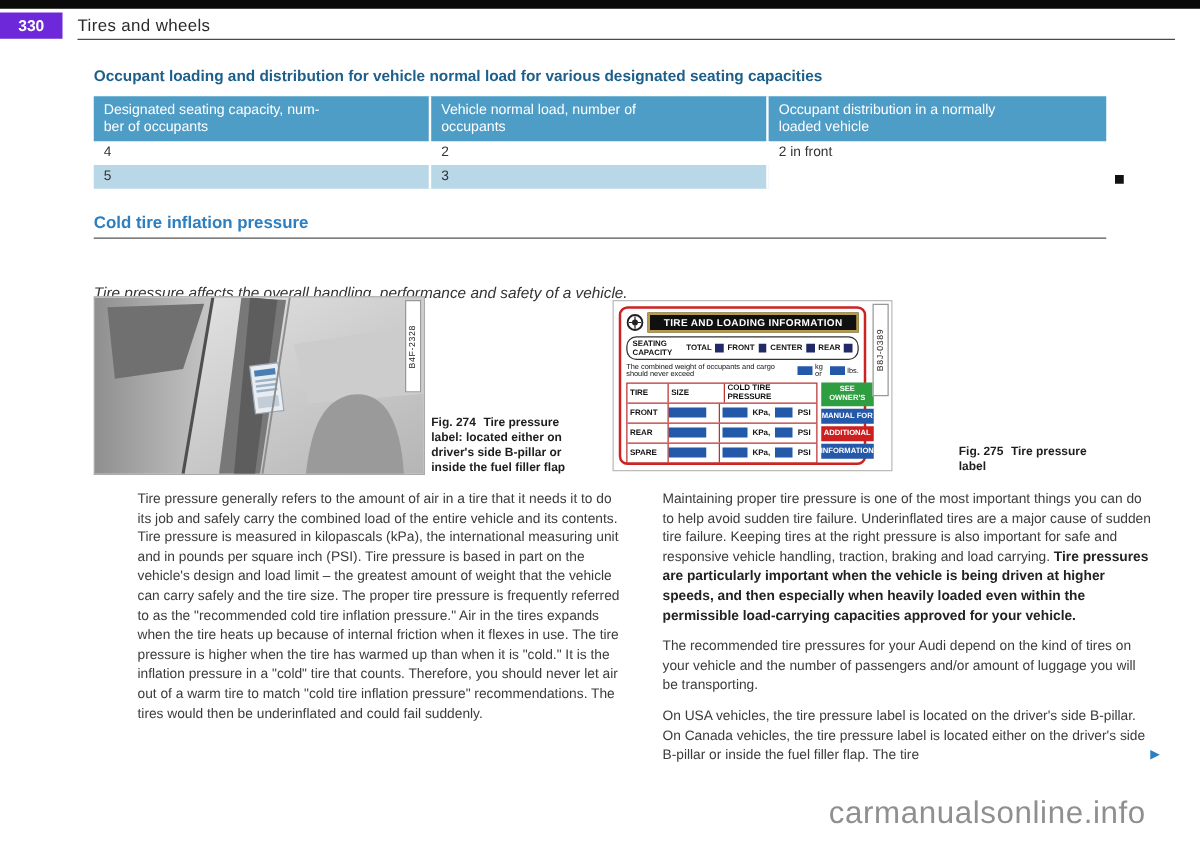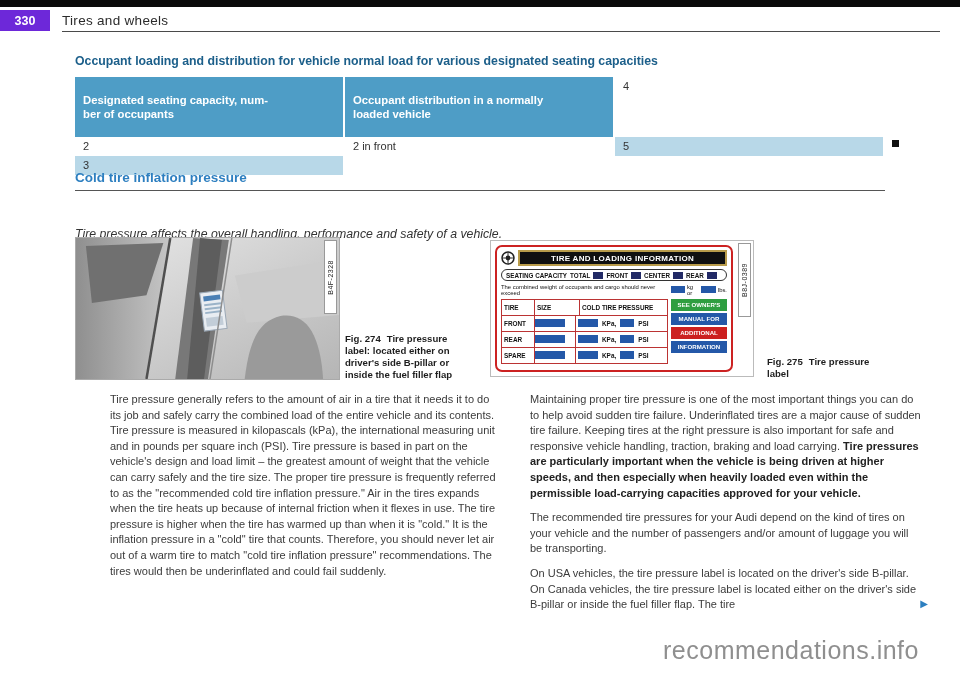--- a/index.html
+++ b/index.html
@@ -9,22 +9,22 @@
 
   .page-badge{position:absolute;top:10px;left:0;width:50px;height:21px;background:#6d28d9;
       color:#fff;font-weight:bold;font-size:12.5px;display:flex;align-items:center;justify-content:center;}
   .header-title{position:absolute;top:13px;left:62px;font-size:13.5px;font-weight:normal;color:#2b2b2b;letter-spacing:.3px;}
   .header-rule{position:absolute;top:31px;left:62px;width:878px;height:1px;background:#4a4a4a;}
 
   .sec1-title{position:absolute;top:54px;left:75px;width:810px;font-size:12.3px;font-weight:bold;color:#1c5f8a;}
 
   .occ-table{position:absolute;top:77px;left:75px;width:810px;display:grid;
       grid-template-columns:270px 270px 270px;}
-  .occ-table .th{background:#4e9dc6;color:#fff;font-weight:bold;font-size:11.3px;line-height:14px;
-      padding:16px 8px;white-space:pre-line;border-right:2px solid #fff;box-sizing:border-box;}
+  .occ-table .th{background:#4e9dc6;color:#fff;font-weight:normal;font-size:11.3px;line-height:14px;
+      padding:4px 8px;white-space:pre-line;border-right:2px solid #fff;box-sizing:border-box;}
   .occ-table .th:nth-child(3){border-right:none;}
   .occ-table .td{font-size:11px;color:#333;padding:3px 8px;box-sizing:border-box;height:19px;
       border-right:2px solid #fff;}
   .occ-table .td.last{border-right:none;}
   .occ-table .td.hl{background:#b8d8e8;}
   .black-square{position:absolute;top:140px;left:892px;width:7px;height:7px;background:#111;}
 
   .sec2-title{position:absolute;top:170px;left:75px;font-size:13.5px;font-weight:bold;color:#2d7fc0;}
   .sec2-rule{position:absolute;top:190px;left:75px;width:810px;height:1px;background:#555;}
   .sec2-intro{position:absolute;top:197px;left:75px;width:810px;font-size:12.3px;font-style:italic;color:#333;margin-top:30px;}
@@ -35,21 +35,21 @@
   .fig-photo svg{display:block;width:100%;height:100%;}
   .photo-code{position:absolute;top:2px;right:2px;width:13px;height:74px;background:#fff;border:1px solid #999;
       display:flex;align-items:center;justify-content:center;box-sizing:border-box;}
   .photo-code span{writing-mode:vertical-rl;transform:rotate(180deg);font-size:7px;color:#222;letter-spacing:.5px;}
   .fig274-caption{position:absolute;top:333px;left:345px;width:124px;font-size:9.6px;font-weight:bold;
       line-height:12px;color:#1e1e1e;}
   .fig275-caption{position:absolute;top:356px;left:767px;width:118px;font-size:9.6px;font-weight:bold;
       line-height:12px;color:#1e1e1e;}
   .figno{margin-right:6px;}
 
-  .fig-label{position:absolute;top:240px;left:490px;width:264px;height:137px;border:1px solid #bbb;
+  .fig-label{position:absolute;top:240px;left:490px;width:224px;height:137px;border:1px solid #bbb;
       background:#fff;box-sizing:border-box;}
   .label-inner{position:absolute;top:4px;left:4px;right:20px;bottom:4px;border:2px solid #cc2222;
       border-radius:7px;padding:3px 4px;box-sizing:border-box;}
   .lbl-head{display:flex;align-items:center;gap:3px;}
   .lbl-title{flex:1;background:#101010;border:2px solid #b89b4a;color:#fff;font-size:8px;font-weight:bold;
       text-align:center;padding:1.5px 0;letter-spacing:.3px;}
   .seat-row{border:1px solid #333;border-radius:8px;display:flex;align-items:center;gap:3px;
       font-size:6.3px;font-weight:bold;color:#111;padding:1.5px 4px;margin-top:3px;}
   .blk{width:10px;height:7px;background:#222a66;display:inline-block;}
   .wt-row{display:flex;align-items:center;gap:2px;font-size:5.9px;color:#111;margin-top:2.5px;}
@@ -88,20 +88,22 @@
 
   <div class="page-badge">330</div>
   <div class="header-title">Tires and wheels</div>
   <div class="header-rule"></div>
 
   <div class="sec1-title">Occupant loading and distribution for vehicle normal load for various designated seating capacities</div>
 
   <div class="occ-table">
     <div class="th">Designated seating capacity, num-
 ber of occupants</div>
+    <div class="th">Vehicle normal load, number of
+occupants</div>
     <div class="th">Occupant distribution in a normally
 loaded vehicle</div>
     <div class="td">4</div>
     <div class="td">2</div>
     <div class="td last">2 in front</div>
     <div class="td hl">5</div>
     <div class="td hl">3</div>
   </div>
   <div class="black-square"></div>
 
@@ -242,14 +244,14 @@
 
   <div class="col col-left">
     <p>Tire pressure generally refers to the amount of air in a tire that it needs it to do its job and safely carry the combined load of the entire vehicle and its contents. Tire pressure is measured in kilopascals (kPa), the international measuring unit and in pounds per square inch (PSI). Tire pressure is based in part on the vehicle's design and load limit – the greatest amount of weight that the vehicle can carry safely and the tire size. The proper tire pressure is frequently referred to as the "recommended cold tire inflation pressure." Air in the tires expands when the tire heats up because of internal friction when it flexes in use. The tire pressure is higher when the tire has warmed up than when it is "cold." It is the inflation pressure in a "cold" tire that counts. Therefore, you should never let air out of a warm tire to match "cold tire inflation pressure" recommendations. The tires would then be underinflated and could fail suddenly.</p>
   </div>
   <div class="col col-right">
     <p><span>Maintaining proper tire pressure is one of the most important things you can do to help avoid sudden tire failure. Underinflated tires are a major cause of sudden tire failure. Keeping tires at the right pressure is also important for safe and responsive vehicle handling, traction, braking and load carrying.</span> <span class="bold-run">Tire pressures are particularly important when the vehicle is being driven at higher speeds, and then especially when heavily loaded even within the permissible load-carrying capacities approved for your vehicle.</span></p>
     <p>The recommended tire pressures for your Audi depend on the kind of tires on your vehicle and the number of passengers and/or amount of luggage you will be transporting.</p>
     <p class="p3"><span>On USA vehicles, the tire pressure label is located on the driver's side B-pillar. On Canada vehicles, the tire pressure label is located either on the driver's side B-pillar or inside the fuel filler flap. The tire</span><span class="continue-arrow">▶</span></p>
   </div>
 
-  <div class="watermark">recommendations.info</div>
+  <div class="watermark">carmanualsonline.info</div>
 </div>
 
 </body></html>

